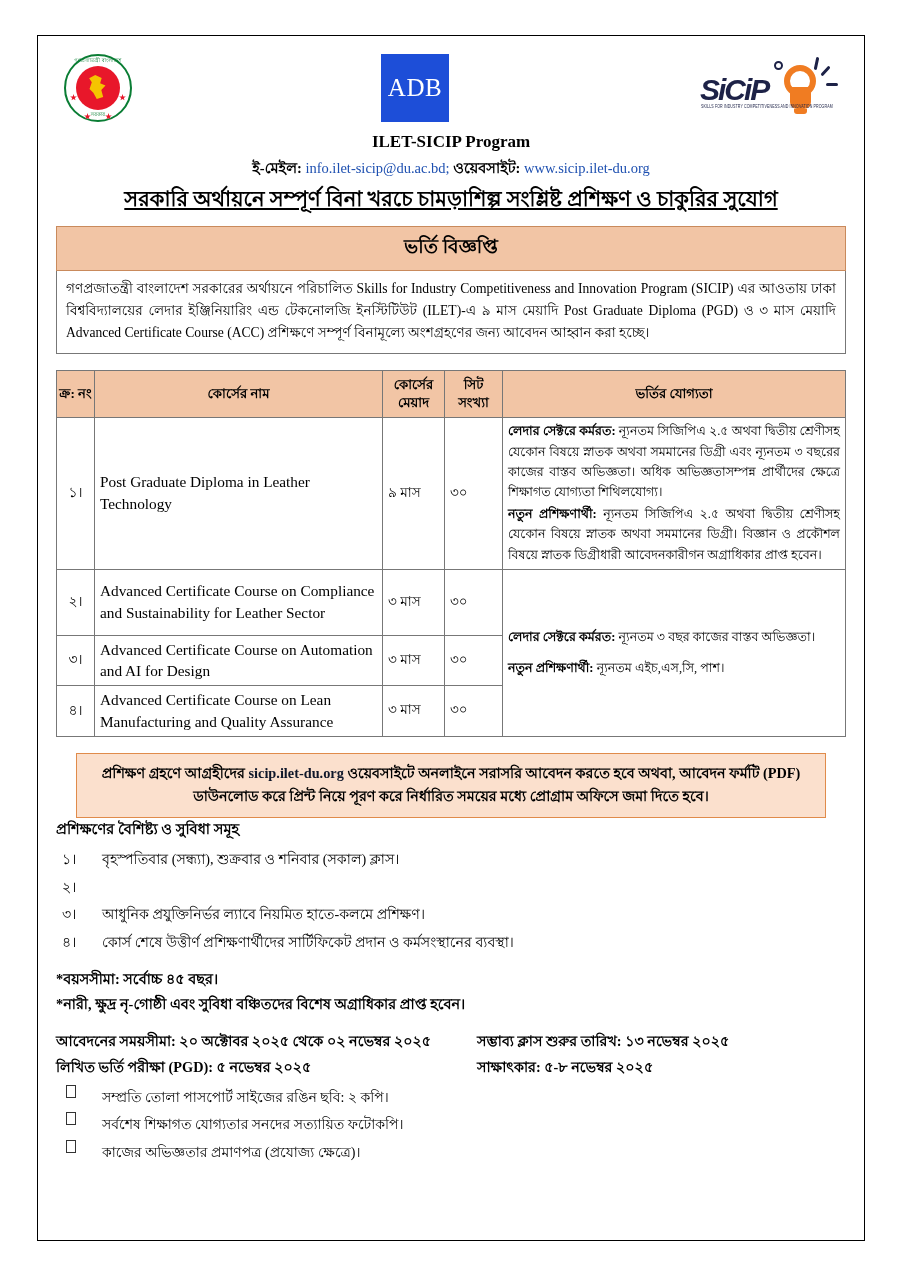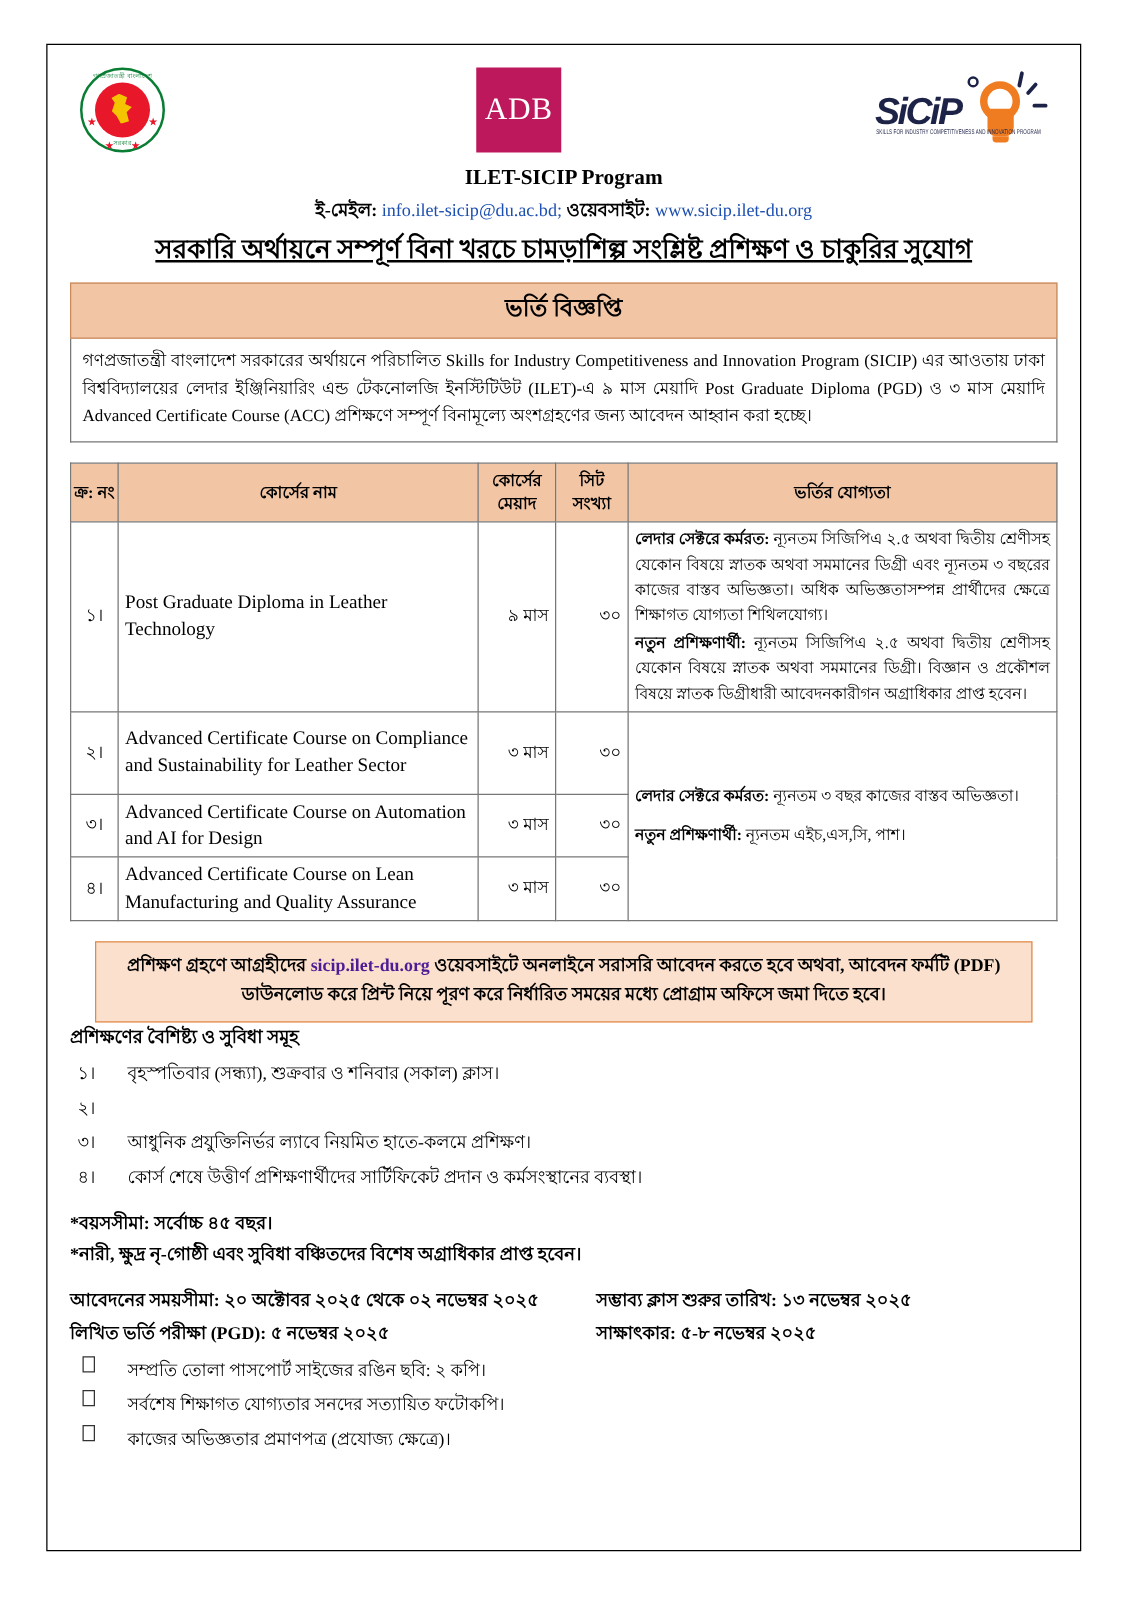--- a/index.html
+++ b/index.html
@@ -51,21 +51,21 @@
     position:absolute;width:7px;height:7px;background:#e8172a;
     clip-path:polygon(50% 0%,61% 35%,98% 35%,68% 57%,79% 91%,50% 70%,21% 91%,32% 57%,2% 35%,39% 35%);
   }
   .bd-seal .s1{left:6px;top:40px;}
   .bd-seal .s2{right:6px;top:40px;}
   .bd-seal .s3{left:20px;bottom:2px;}
   .bd-seal .s4{right:20px;bottom:2px;}
 
   
   .adb{
-    width:68px;height:68px;background:#be185d;
+    width:68px;height:68px;background:#1d4ed8;
     display:flex;align-items:center;justify-content:center;
   }
   .adb span{
     color:#fff;font-family:"Liberation Serif",serif;
     font-size:25px;letter-spacing:.5px;
   }
 
   
   .sicip{position:relative;width:140px;height:74px;}
   .sicip .word{
@@ -185,36 +185,36 @@
     background:#f2c5a5;text-align:center;
     font-size:13.2px;font-weight:bold;line-height:1.35;
     padding:5px 2px;
   }
   .c-sl{width:38px;}
   .c-name{width:288px;}
   .c-dur{width:62px;}
   .c-seat{width:58px;}
   td.sl{text-align:center;font-size:14px;}
   td.cname{font-size:15.3px;line-height:1.42;padding-left:9px;}
-  td.dur,td.seat{text-align:right;font-size:13.6px;}
+  td.dur,td.seat{text-align:left;font-size:13.6px;}
   td.elig{font-size:12.6px;line-height:1.62;text-align:justify;padding:4px 7px;vertical-align:middle;}
   td.elig b{font-weight:bold;}
   td.elig p{margin:0;}
   td.elig p + p{margin-top:1px;}
   td.elig.mid p + p{margin-top:11px;}
 
   
   .notice{
     margin:16px 20px 0 20px;
     background:#fbe0cd;border:1.5px solid #e08b4a;
     padding:8px 14px 9px 14px;
     font-size:14.3px;font-weight:bold;line-height:1.62;
     text-align:center;
   }
-  .notice .lnk{color:#4c1d95;}
+  .notice .lnk{color:#0f172a;}
 
   
   .sec-head{
     font-size:14.6px;font-weight:bold;margin-top:0;
   }
   ul.numlist{list-style:none;margin:4px 0 0 0;padding:0;}
   ul.numlist li{
     display:flex;font-size:14.2px;line-height:1.95;
   }
   ul.numlist li .n{width:46px;flex:0 0 46px;padding-left:6px;box-sizing:border-box;}

